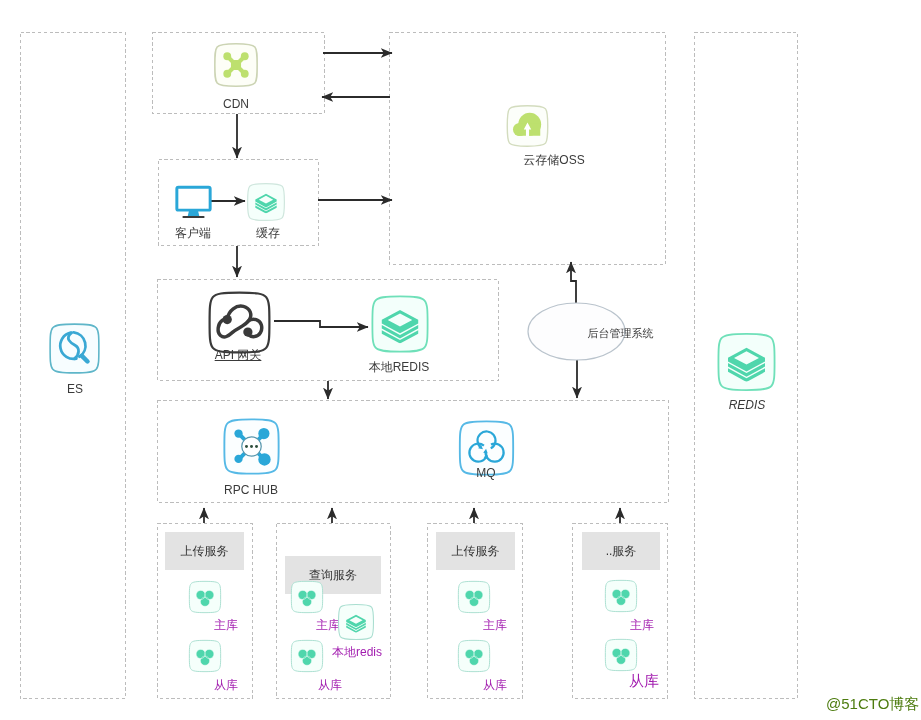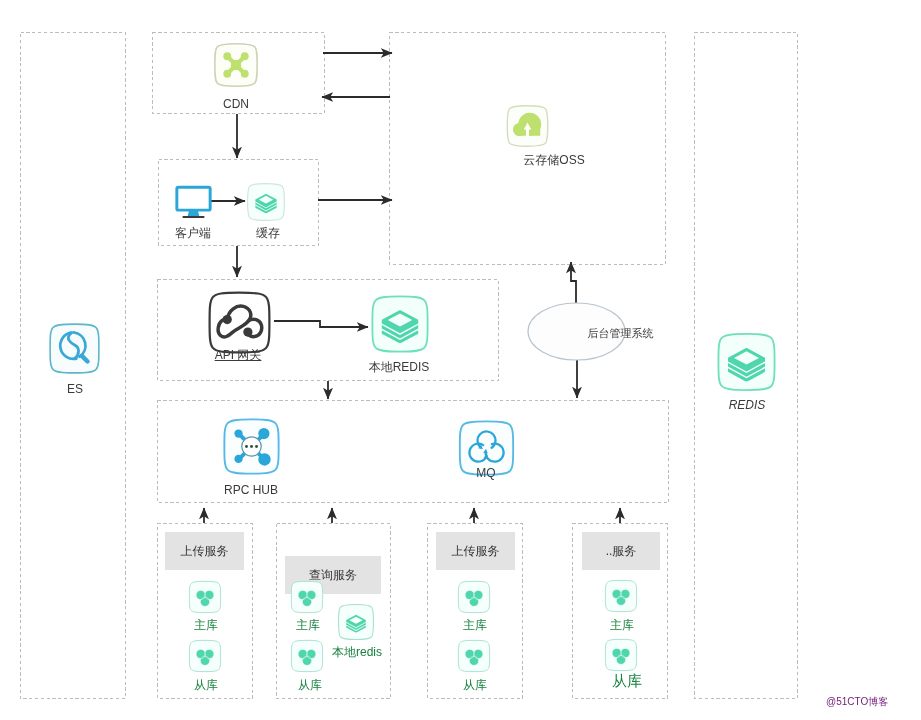--- a/index.html
+++ b/index.html
@@ -1,21 +1,21 @@
 <!DOCTYPE html>
 <html><head>
 <meta charset="utf-8">
 <title>Architecture Diagram</title>
 <style>
   html,body{margin:0;padding:0;background:#fff;}
   body{width:921px;height:720px;font-family:"Liberation Sans",sans-serif;overflow:hidden;}
   #stage{position:relative;width:921px;height:720px;background:#fff;}
   .lbl{position:absolute;color:#3a3a3a;font-size:12px;line-height:14px;text-align:center;white-space:nowrap;}
   .icon{position:absolute;}
-  .wm{position:absolute;color:#701a75;font-size:10px;letter-spacing:0;white-space:nowrap;}
+  .wm{position:absolute;color:#4d7c0f;font-size:15px;letter-spacing:0;white-space:nowrap;}
   svg.ov{position:absolute;left:0;top:0;width:921px;height:720px;pointer-events:none;}
   .ellipse-lbl{position:absolute;text-align:center;color:#3a3a3a;font-size:12px;white-space:nowrap;}
 
   
   #ic-cdn    {left:213px; top:42px;  width:46px; height:46px;}
   #lb-cdn    {left:197px; top:97px;  width:78px;}
   #ic-oss    {left:505px; top:104px; width:45px; height:44px;}
   #lb-oss    {left:503px; top:153px; width:102px;}
   #ic-client {left:175px; top:183px; width:37px; height:38px;}
   #lb-client {left:159px; top:226px; width:68px;}
@@ -33,21 +33,21 @@
   #lb-es     {left:49px;  top:382px; width:52px;}
   #ic-redis  {left:716px; top:331px; width:61px; height:62px;}
   #lb-redis  {left:713px; top:398px; width:68px;font-style:italic;}
   #lb-admin  {left:528px; top:326px; width:97px; font-size:11px;padding-left:44px;}
   .wm        {left:826px; top:695px;}
 
   
   .svc-head{position:absolute;background:#e3e3e3;box-sizing:border-box;display:flex;align-items:center;justify-content:center;}
   .svc-head span{color:#333;font-size:12px;line-height:1;}
   .svc-ic{position:absolute;width:34px;height:34px;}
-  .svc-lbl{position:absolute;color:#15803d;font-size:12px;text-align:center;white-space:nowrap;}
+  .svc-lbl{position:absolute;color:#a21caf;font-size:12px;text-align:right;white-space:nowrap;}
 </style>
 </head>
 <body>
 
 <div id="stage">
 
   <svg width="0" height="0" style="position:absolute" aria-hidden="true">
     <defs>
 
       <path id="frm" d="M50 4 C76 4 86.5 5.5 91 11 C96 17 96 29 96 50

